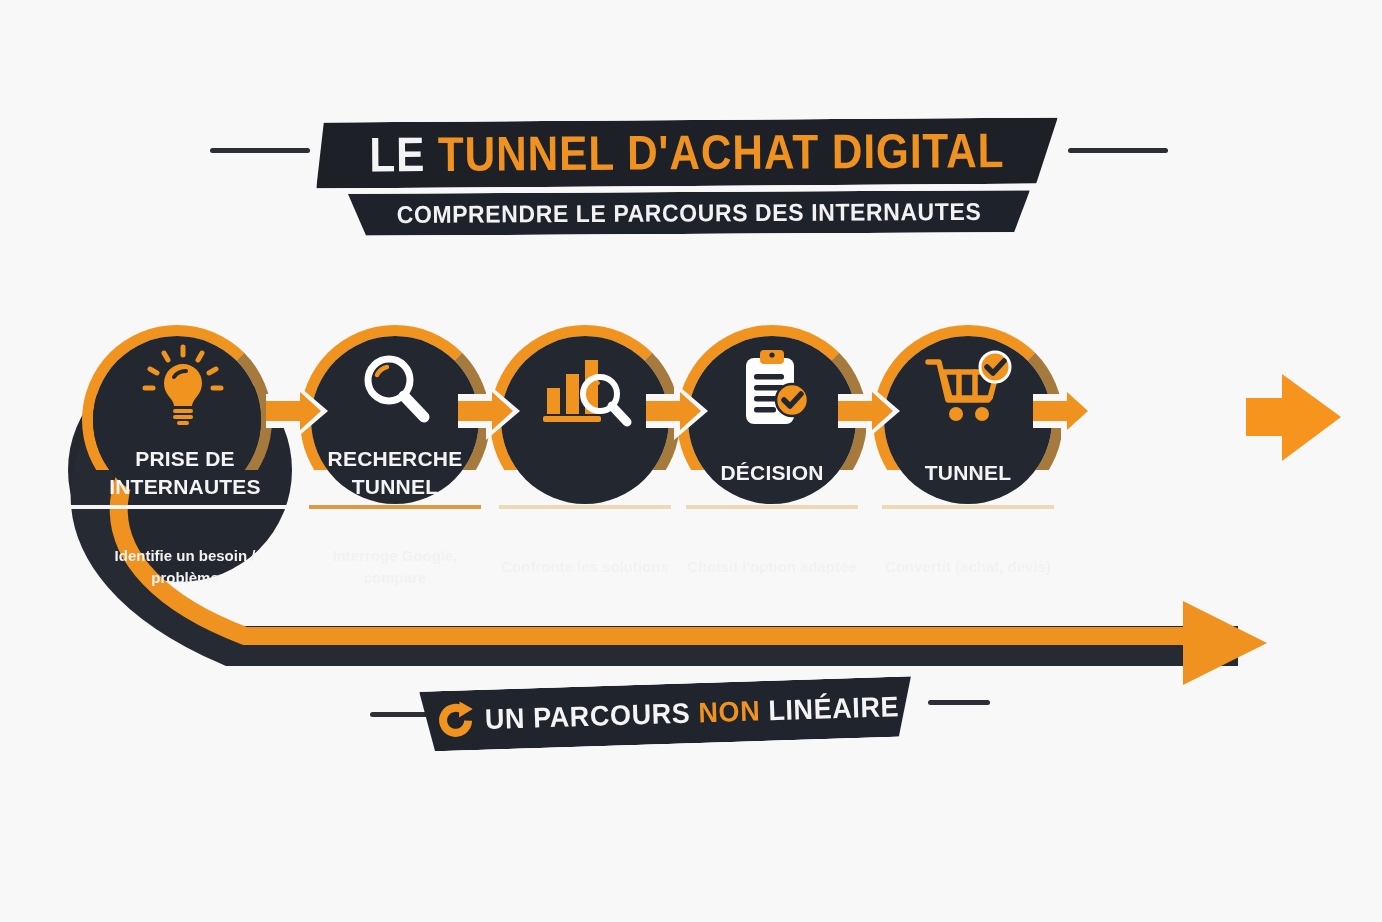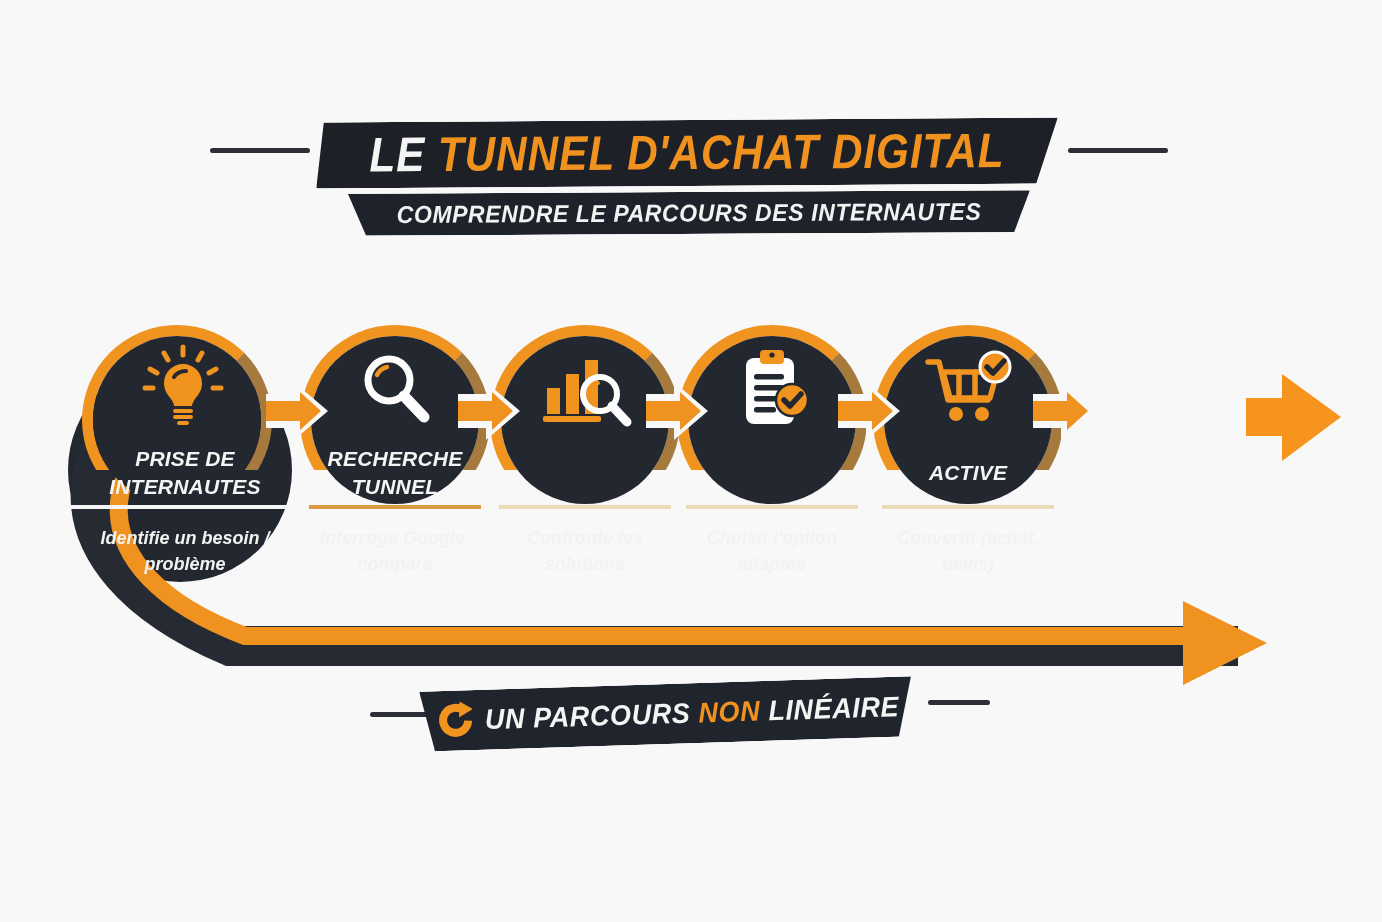--- a/index.html
+++ b/index.html
@@ -2,21 +2,21 @@
 <html><head>
 <meta charset="utf-8">
 <style>
   html,body{margin:0;padding:0;}
   body{
     width:1382px;height:922px;position:relative;overflow:hidden;
     background:#f8f8f9;
     font-family:"Liberation Sans","DejaVu Sans",sans-serif;
     -webkit-font-smoothing:antialiased;
   }
-  .canvas{position:absolute;inset:0;font-style:italic;}
+  .canvas{position:absolute;inset:0;}
   
   .title-banner{
     position:absolute;left:316px;top:120px;width:742px;height:66px;
     background:#1d2127;display:flex;align-items:center;justify-content:center;
     clip-path:polygon(8px 0,100% 0,calc(100% - 22px) 100%,0 100%);
     transform:rotate(-0.4deg);
     box-shadow:0 6px 10px rgba(0,0,0,0.10);
     z-index:6;
   }
   .title-banner .txt{
@@ -50,23 +50,23 @@
   }
   .dome{position:absolute;top:11px;width:168px;height:168px;border-radius:50%;background:#23272f;z-index:3;}
   .card .icon{position:absolute;top:17px;z-index:4;width:96px;height:96px;}
   .ctitle{
     position:absolute;left:0;top:115px;width:100%;height:65px;z-index:4;
     display:flex;align-items:center;justify-content:center;text-align:center;
     color:#f4f4f4;font-size:21px;font-weight:700;line-height:1.3;letter-spacing:0.2px;
   }
   .cdivider{position:absolute;left:0;top:180px;width:100%;height:4px;background:#ecd9b6;z-index:4;}
   .cdesc{
-    position:absolute;left:0;top:184px;width:100%;height:84px;z-index:4;
+    position:absolute;left:0;top:200px;width:100%;height:84px;z-index:4;
     display:flex;align-items:center;justify-content:center;text-align:center;
-    color:#f2f2f2;font-size:18px;font-weight:700;line-height:1.45;
+    color:#f2f2f2;font-size:15px;font-weight:700;line-height:1.45;
   }
   
   .card.s1{left:66px;width:222px;}
   .card.s1 .ctitle,.card.s1 .cdesc{padding-left:16px;box-sizing:border-box;}
   .card.s1 .cdivider{background:#f5f5f5;}
   .card.s2 .cdivider{background:#dd9a45;}
   .card.s2{left:309px;width:172px;}
   .card.s3{left:499px;width:172px;}
   .card.s4{left:686px;width:172px;}
   .card.s5{left:882px;width:172px;}
@@ -179,20 +179,21 @@
       <rect x="22" y="16" width="48" height="66" rx="8" fill="#fdfdfd"></rect>
       <rect x="36" y="8" width="24" height="14" rx="4" fill="#f0931f"></rect>
       <circle cx="48" cy="13" r="2.6" fill="#23272f"></circle>
       <rect x="30" y="32" width="30" height="5.5" rx="2.5" fill="#23272f"></rect>
       <rect x="30" y="43" width="30" height="5.5" rx="2.5" fill="#23272f"></rect>
       <rect x="30" y="54" width="26" height="5.5" rx="2.5" fill="#23272f"></rect>
       <rect x="30" y="65" width="22" height="5.5" rx="2.5" fill="#23272f"></rect>
       <circle cx="68" cy="58" r="16" fill="#f0931f" stroke="#23272f" stroke-width="2.5"></circle>
       <path d="M60 58 l6 6 l11 -12" stroke="#23272f" stroke-width="5.5" fill="none" stroke-linecap="round" stroke-linejoin="round"></path>
     </svg>
+    <div class="ctitle">DÉCISION</div>
     <div class="cdivider"></div>
     <div class="cdesc">Choisit l'option adaptée</div>
   </div>
 
   <div class="card s5">
     <div class="ring-clip">
         <div class="ring"></div>
       </div>
     <div class="dome"></div>
     <svg class="icon" viewBox="0 0 96 96">
@@ -200,21 +201,21 @@
         <path d="M8 20 h11 l9 38 h40"></path>
         <path d="M23 30 h54 l-7 26 h-40 z"></path>
         <path d="M39 30 v26"></path>
           <path d="M55 30 v26"></path>
       </g>
       <circle cx="36" cy="72" r="7" fill="#f0931f"></circle>
       <circle cx="62" cy="72" r="7" fill="#f0931f"></circle>
       <circle cx="75" cy="25" r="15" fill="#f0931f" stroke="#fdfdfd" stroke-width="3"></circle>
       <path d="M67 25 l6 6 l11 -12" stroke="#23272f" stroke-width="5.5" fill="none" stroke-linecap="round" stroke-linejoin="round"></path>
     </svg>
-    <div class="ctitle">ACTIVE</div>
+    <div class="ctitle">TUNNEL</div>
     <div class="cdivider"></div>
     <div class="cdesc">Convertit (achat, devis)</div>
   </div>
 
 
   <svg class="connector-svg" width="1382" height="922" viewBox="0 0 1382 922">
     <g transform="translate(266,378)">
       <path d="M0 16 H28 V4 L62 33 L28 62 V50 H0 Z" fill="#f8f8f9"></path>
       <path d="M0 23 H34 V14 L55 33 L34 52 V43 H0 Z" fill="#f0921f"></path>
     </g>

